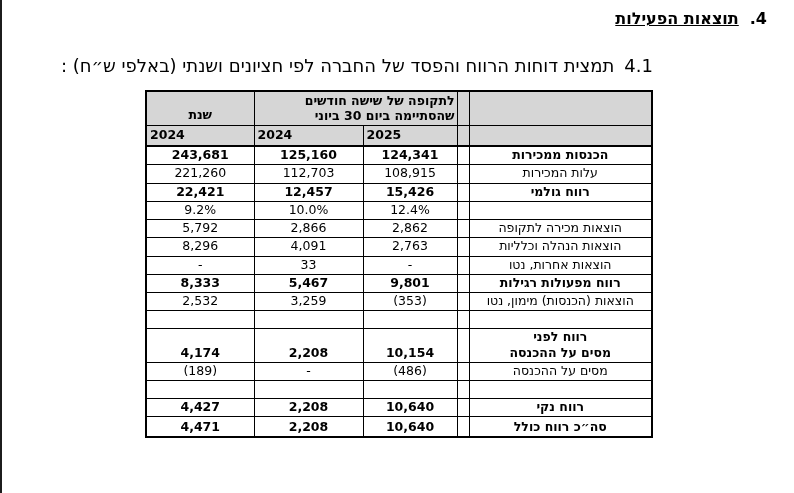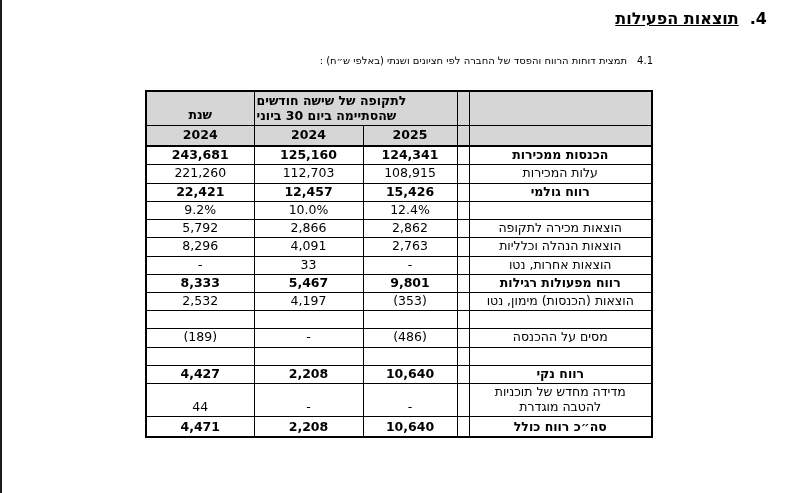--- a/index.html
+++ b/index.html
@@ -21,21 +21,21 @@
   
   .section-heading {
     position:absolute; top:9px; right:27px;
     font-size:16px; font-weight:bold;
     white-space:nowrap;
   }
   .section-heading .sec-text { text-decoration:underline; margin-right:11px; }
   
   .sub-heading {
     position:absolute; top:55px; right:141px;
-    font-size:10px; white-space:nowrap;
+    font-size:18px; white-space:nowrap;
   }
   .sub-heading .sub-text { margin-right:10px; }
   
   table.pnl {
     position:absolute; top:90px; right:141px;
     width:506px;
     border-collapse:collapse;
     table-layout:fixed;
     border:2px solid #000;
   }
@@ -43,22 +43,22 @@
     border:1px solid #000;
     font-size:12.5px;
     line-height:1.22;
     padding:0 3px 2px 3px;
     vertical-align:bottom;
     overflow:hidden;
   }
   .pnl thead th { background:#d6d6d6; font-weight:bold; }
   .pnl thead tr.hdr1 { height:34px; }
   .pnl thead tr.hdr2 { height:21px; }
-  .pnl thead tr.hdr2 th { border-bottom:2px solid #000; text-align:center; vertical-align:middle; }
-  .pnl .period-cell { text-align:left; vertical-align:middle; padding:1px 2px; }
+  .pnl thead tr.hdr2 th { border-bottom:2px solid #000; text-align:left; vertical-align:middle; }
+  .pnl .period-cell { text-align:right; vertical-align:middle; padding:1px 2px; }
   .pnl .year-cell   { text-align:center; vertical-align:bottom; }
   .pnl tbody tr { height:18px; }
   .pnl tbody tr.spacer { height:18px; }
   .pnl tbody tr.tall { height:auto; }
   .pnl tbody tr.total-row { height:20px; }
   .pnl tbody tr.bold td { font-weight:bold; }
   .pnl td.label-cell { text-align:center; white-space:pre-line; }
   .pnl td.num { direction:ltr; text-align:center;margin-left:13px; }
   .pnl td.narrow-cell { padding:0; }
 </style>
@@ -153,29 +153,37 @@
           <td class="label-cell">רווח מפעולות רגילות</td>
           <td class="narrow-cell"></td>
           <td class="num">9,801</td>
           <td class="num">5,467</td>
           <td class="num">8,333</td>
         </tr>
         <tr>
           <td class="label-cell">הוצאות (הכנסות) מימון, נטו</td>
           <td class="narrow-cell"></td>
           <td class="num">(353)</td>
-          <td class="num">4,197</td>
+          <td class="num">3,259</td>
           <td class="num">2,532</td>
         </tr>
         <tr class="spacer">
           <td class="label-cell"></td>
           <td class="narrow-cell"></td>
           <td class="num"></td>
           <td class="num"></td>
           <td class="num"></td>
+        </tr>
+        <tr class="bold tall">
+          <td class="label-cell">רווח לפני
+מסים על ההכנסה</td>
+          <td class="narrow-cell"></td>
+          <td class="num">10,154</td>
+          <td class="num">2,208</td>
+          <td class="num">4,174</td>
         </tr>
         <tr>
           <td class="label-cell">מסים על ההכנסה</td>
           <td class="narrow-cell"></td>
           <td class="num">(486)</td>
           <td class="num">-</td>
           <td class="num">(189)</td>
         </tr>
         <tr class="spacer">
           <td class="label-cell"></td>
@@ -184,28 +192,20 @@
           <td class="num"></td>
           <td class="num"></td>
         </tr>
         <tr class="bold">
           <td class="label-cell">רווח נקי</td>
           <td class="narrow-cell"></td>
           <td class="num">10,640</td>
           <td class="num">2,208</td>
           <td class="num">4,427</td>
         </tr>
-        <tr class="tall">
-          <td class="label-cell">מדידה מחדש של תוכניות
-להטבה מוגדרת</td>
-          <td class="narrow-cell"></td>
-          <td class="num">-</td>
-          <td class="num">-</td>
-          <td class="num">44</td>
-        </tr>
         <tr class="bold total-row">
           <td class="label-cell">סה״כ רווח כולל</td>
           <td class="narrow-cell"></td>
           <td class="num">10,640</td>
           <td class="num">2,208</td>
           <td class="num">4,471</td>
         </tr>
       </tbody>
   </table>
 </div>

